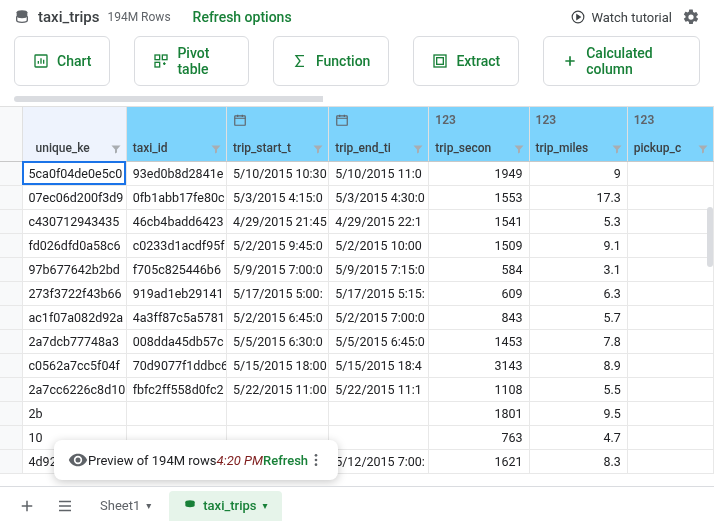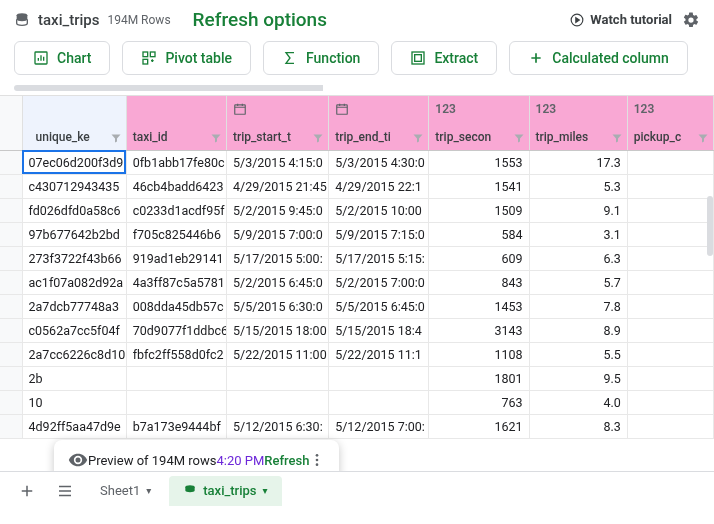--- a/index.html
+++ b/index.html
@@ -16,29 +16,29 @@
   .topbar {
     display: flex;
     align-items: center;
     padding: 8px 14px 6px 14px;
     gap: 10px;
   }
   .topbar .title-group { display: flex; align-items: center; gap: 8px; }
   .topbar .db-icon { color: #5f6368; display:flex; }
   .topbar .title { font-weight: 500; font-size: 15px; color: #3c4043; }
   .topbar .rowcount { color: #5f6368; font-size: 12px; }
-  .topbar .refresh-opts { color: #188038; font-weight: 500; font-size: 19px; margin-left: 12px; cursor:pointer;}
+  .topbar .refresh-opts { color: #188038; font-weight: 500; font-size: 14px; margin-left: 12px; cursor:pointer;}
   .topbar .spacer { flex: 1; }
-  .topbar .link { color: #3c4043; font-size: 13px; display:flex; align-items:center; gap:6px; cursor:pointer;font-weight:bold;}
+  .topbar .link { color: #3c4043; font-size: 13px; display:flex; align-items:center; gap:6px; cursor:pointer;}
   .topbar .gear { color: #5f6368; cursor:pointer;}
   svg { display:block; }
 
   .toolbar {
     display: flex;
-    gap: 12px;
+    gap: 24px;
     padding: 4px 14px 10px 14px;
   }
   .btn {
     display: flex;
     align-items: center;
     gap: 8px;
     border: 1px solid #dadce0;
     border-radius: 6px;
     padding: 8px 18px;
     color: #188038;
@@ -61,21 +61,21 @@
     position: relative;
     height: 392px;
     overflow: hidden;
   }
   table {
     border-collapse: collapse;
     width: 100%;
     table-layout: fixed;
   }
   thead th {
-    background: #f9a8d4;
+    background: #7dd3fc;
     border-right: 1px solid #e0e0e0;
     border-bottom: 1px solid #c8c8c8;
     font-weight: 500;
     font-size: 12px;
     color: #3c4043;
     text-align: left;
     vertical-align: bottom;
     height: 54px;
     padding: 0 6px 6px 6px;
     position: relative;
@@ -113,27 +113,27 @@
     left: 54px;
     background: #fff;
     border-radius: 8px;
     box-shadow: 0 2px 10px rgba(0,0,0,0.22);
     padding: 10px 14px;
     display: flex;
     align-items: center;
     font-size: 13px;
   }
   .preview-toast .eye { color:#5f6368; }
-  .preview-toast .time { color:#6d28d9; }
+  .preview-toast .time { color:#7f1d1d;font-style:italic; }
   .preview-toast .refresh { color:#188038; font-weight:500; cursor:pointer;}
   .preview-toast .more { color:#5f6368; cursor:pointer;}
 
   .tabbar {
     position:absolute;
-    bottom:15px; left:0; right:0;
+    bottom:0; left:0; right:0;
     height: 38px;
     border-top: 1px solid #dadce0;
     display:flex;
     align-items:center;
     padding: 0 10px;
     gap: 4px;
     background:#fff;
   }
   .tabbar .plus, .tabbar .menu { width:34px; height:30px; display:flex; align-items:center; justify-content:center; color:#5f6368; cursor:pointer;}
   .tab {
@@ -294,20 +294,30 @@
           <th><span class="type-ic"><span style="font-weight:600;color:#5f6368;font-size:12px;">123</span></span><span>pickup_c</span><span class="filter-ic">
               <svg width="12" height="12" viewBox="0 0 24 24" fill="currentColor">
                 <path d="M3 5h18l-7 8v6l-4 2v-8z"></path>
               </svg>
             </span></th>
         </tr>
     </thead>
     <tbody id="grid-body">
         <tr>
           <td class="rowcol"></td>
+          <td>5ca0f04de0e5c0</td>
+          <td>93ed0b8d2841e</td>
+          <td>5/10/2015 10:30</td>
+          <td>5/10/2015 11:0</td>
+          <td class="num">1949</td>
+          <td class="num">9</td>
+          <td class="num"></td>
+        </tr>
+        <tr>
+          <td class="rowcol"></td>
           <td>07ec06d200f3d9</td>
           <td>0fb1abb17fe80c</td>
           <td>5/3/2015 4:15:0</td>
           <td>5/3/2015 4:30:0</td>
           <td class="num">1553</td>
           <td class="num">17.3</td>
           <td class="num"></td>
         </tr>
         <tr>
           <td class="rowcol"></td>
@@ -399,21 +409,21 @@
           <td class="num">9.5</td>
           <td class="num"></td>
         </tr>
         <tr>
           <td class="rowcol"></td>
           <td>10</td>
           <td></td>
           <td></td>
           <td></td>
           <td class="num">763</td>
-          <td class="num">4.0</td>
+          <td class="num">4.7</td>
           <td class="num"></td>
         </tr>
         <tr>
           <td class="rowcol"></td>
           <td>4d92ff5aa47d9e</td>
           <td>b7a173e9444bf</td>
           <td>5/12/2015 6:30:</td>
           <td>5/12/2015 7:00:</td>
           <td class="num">1621</td>
           <td class="num">8.3</td>

